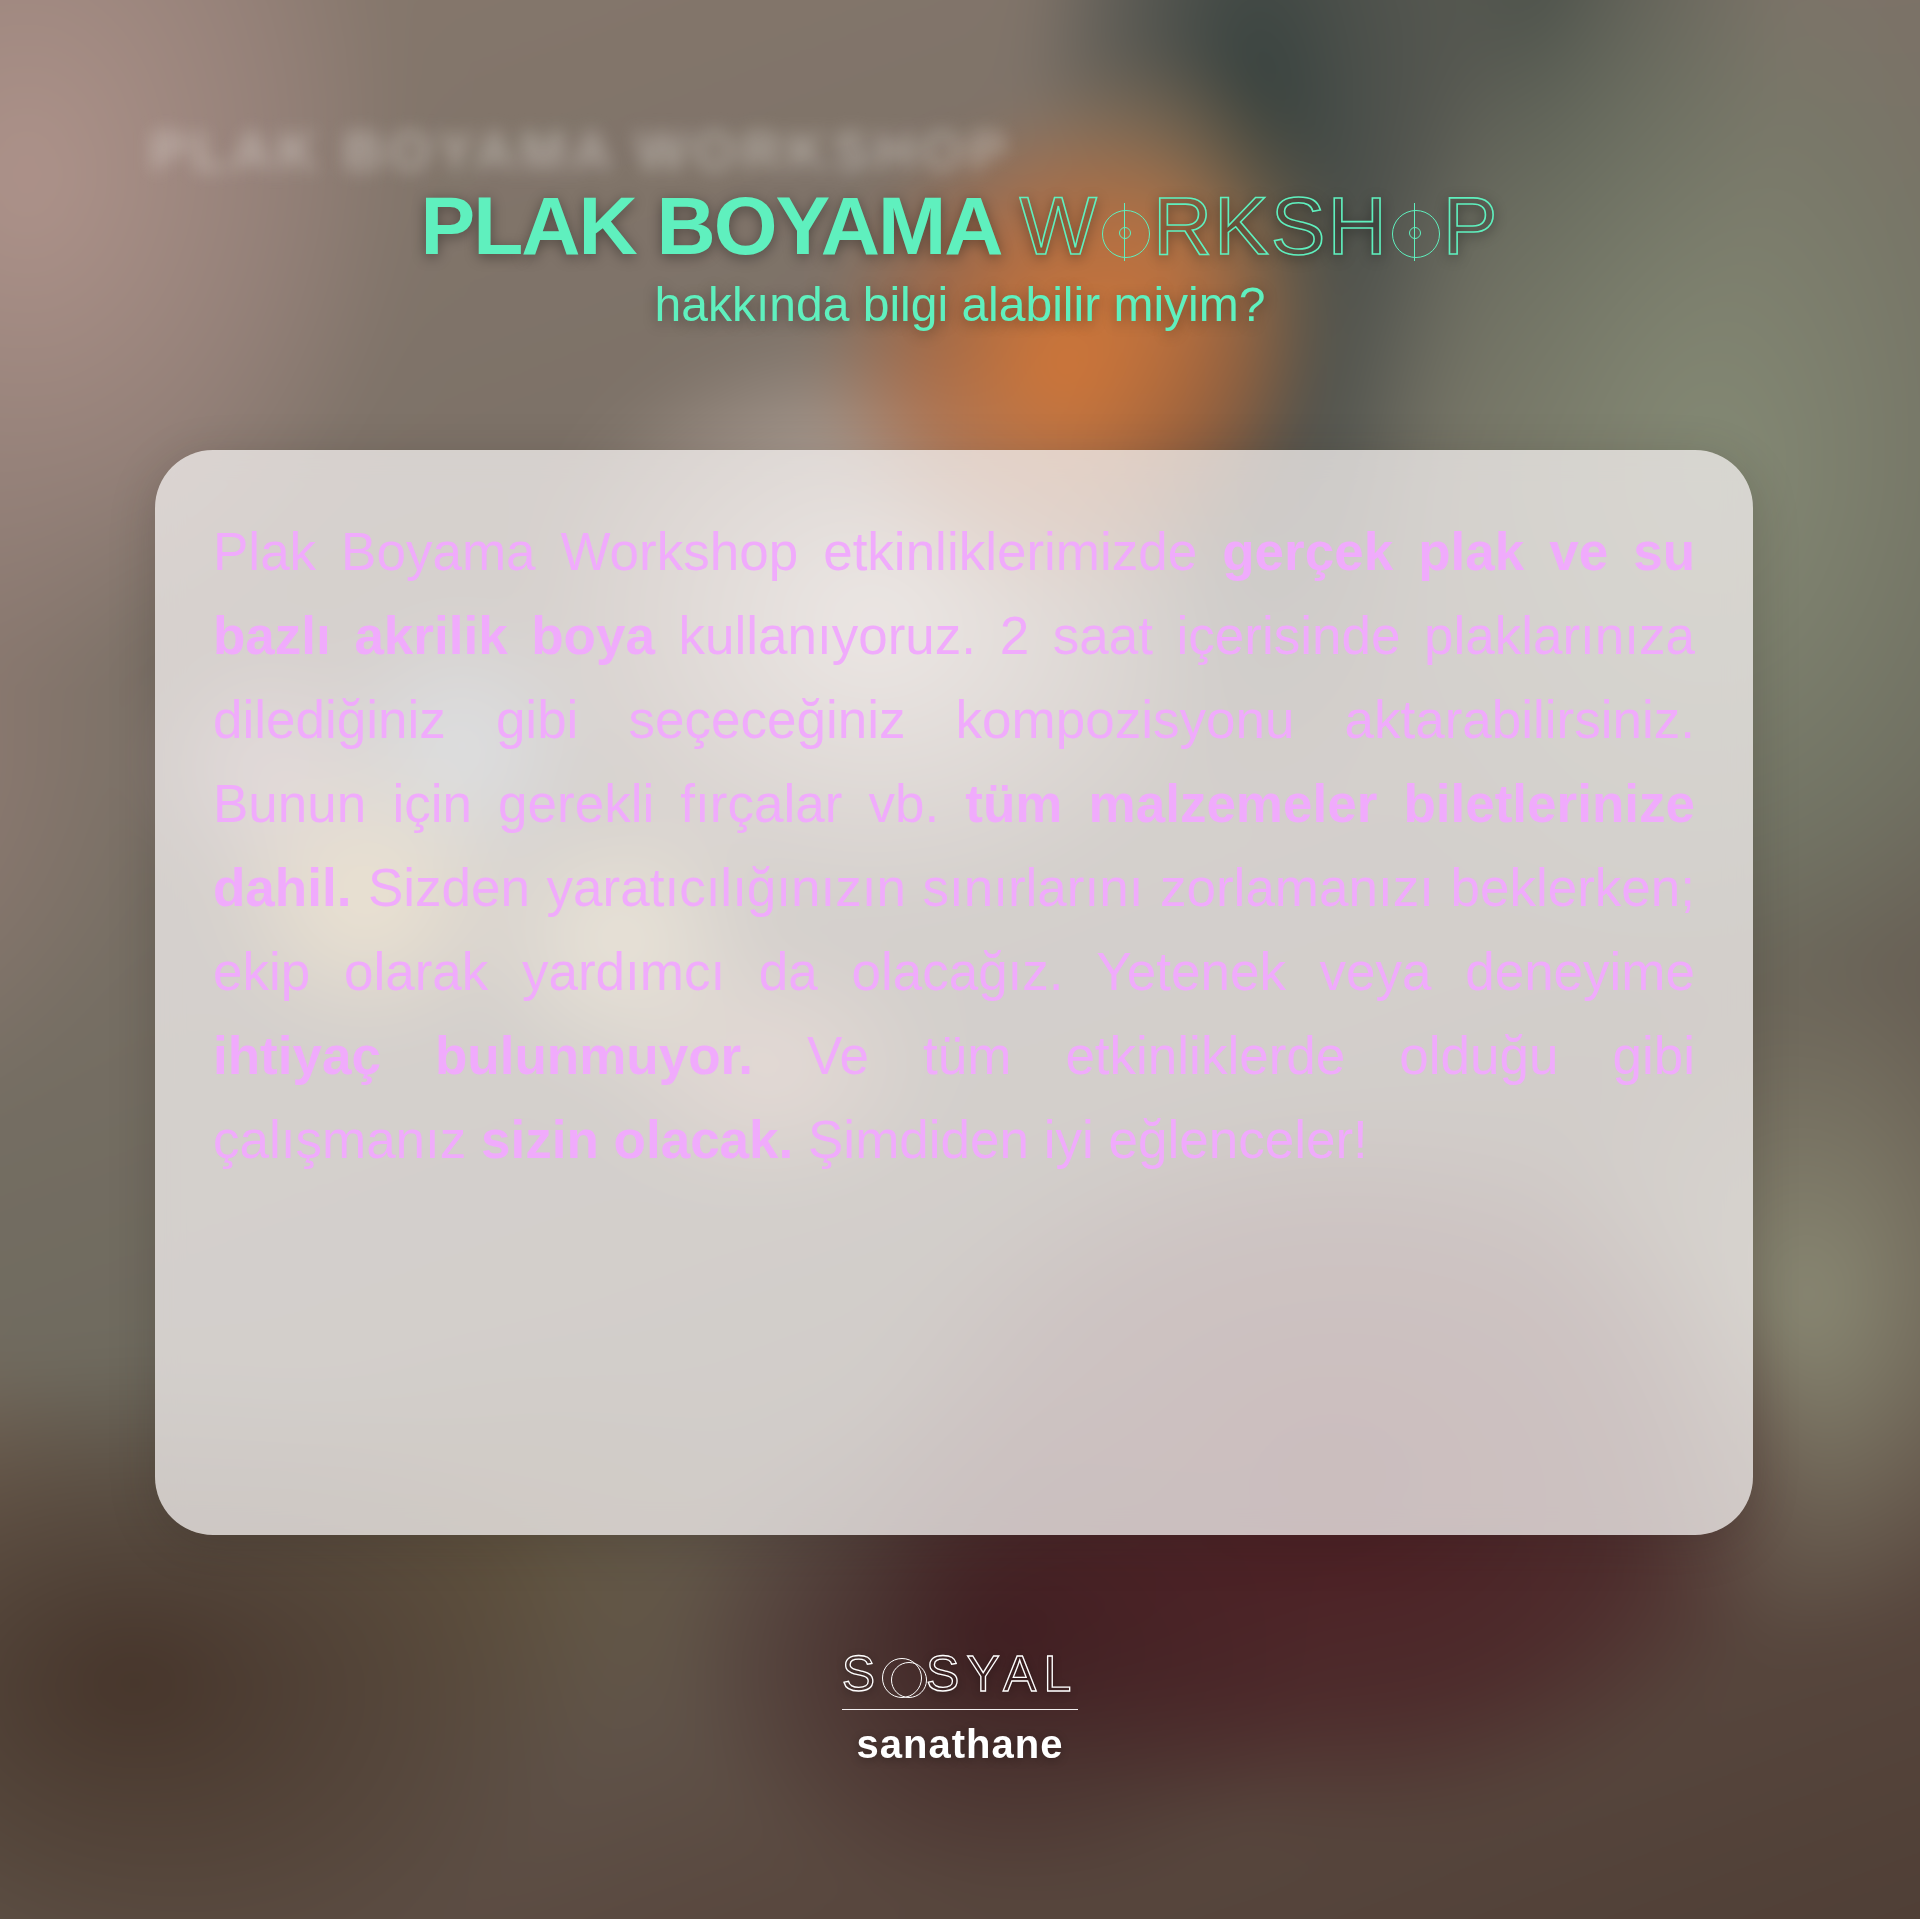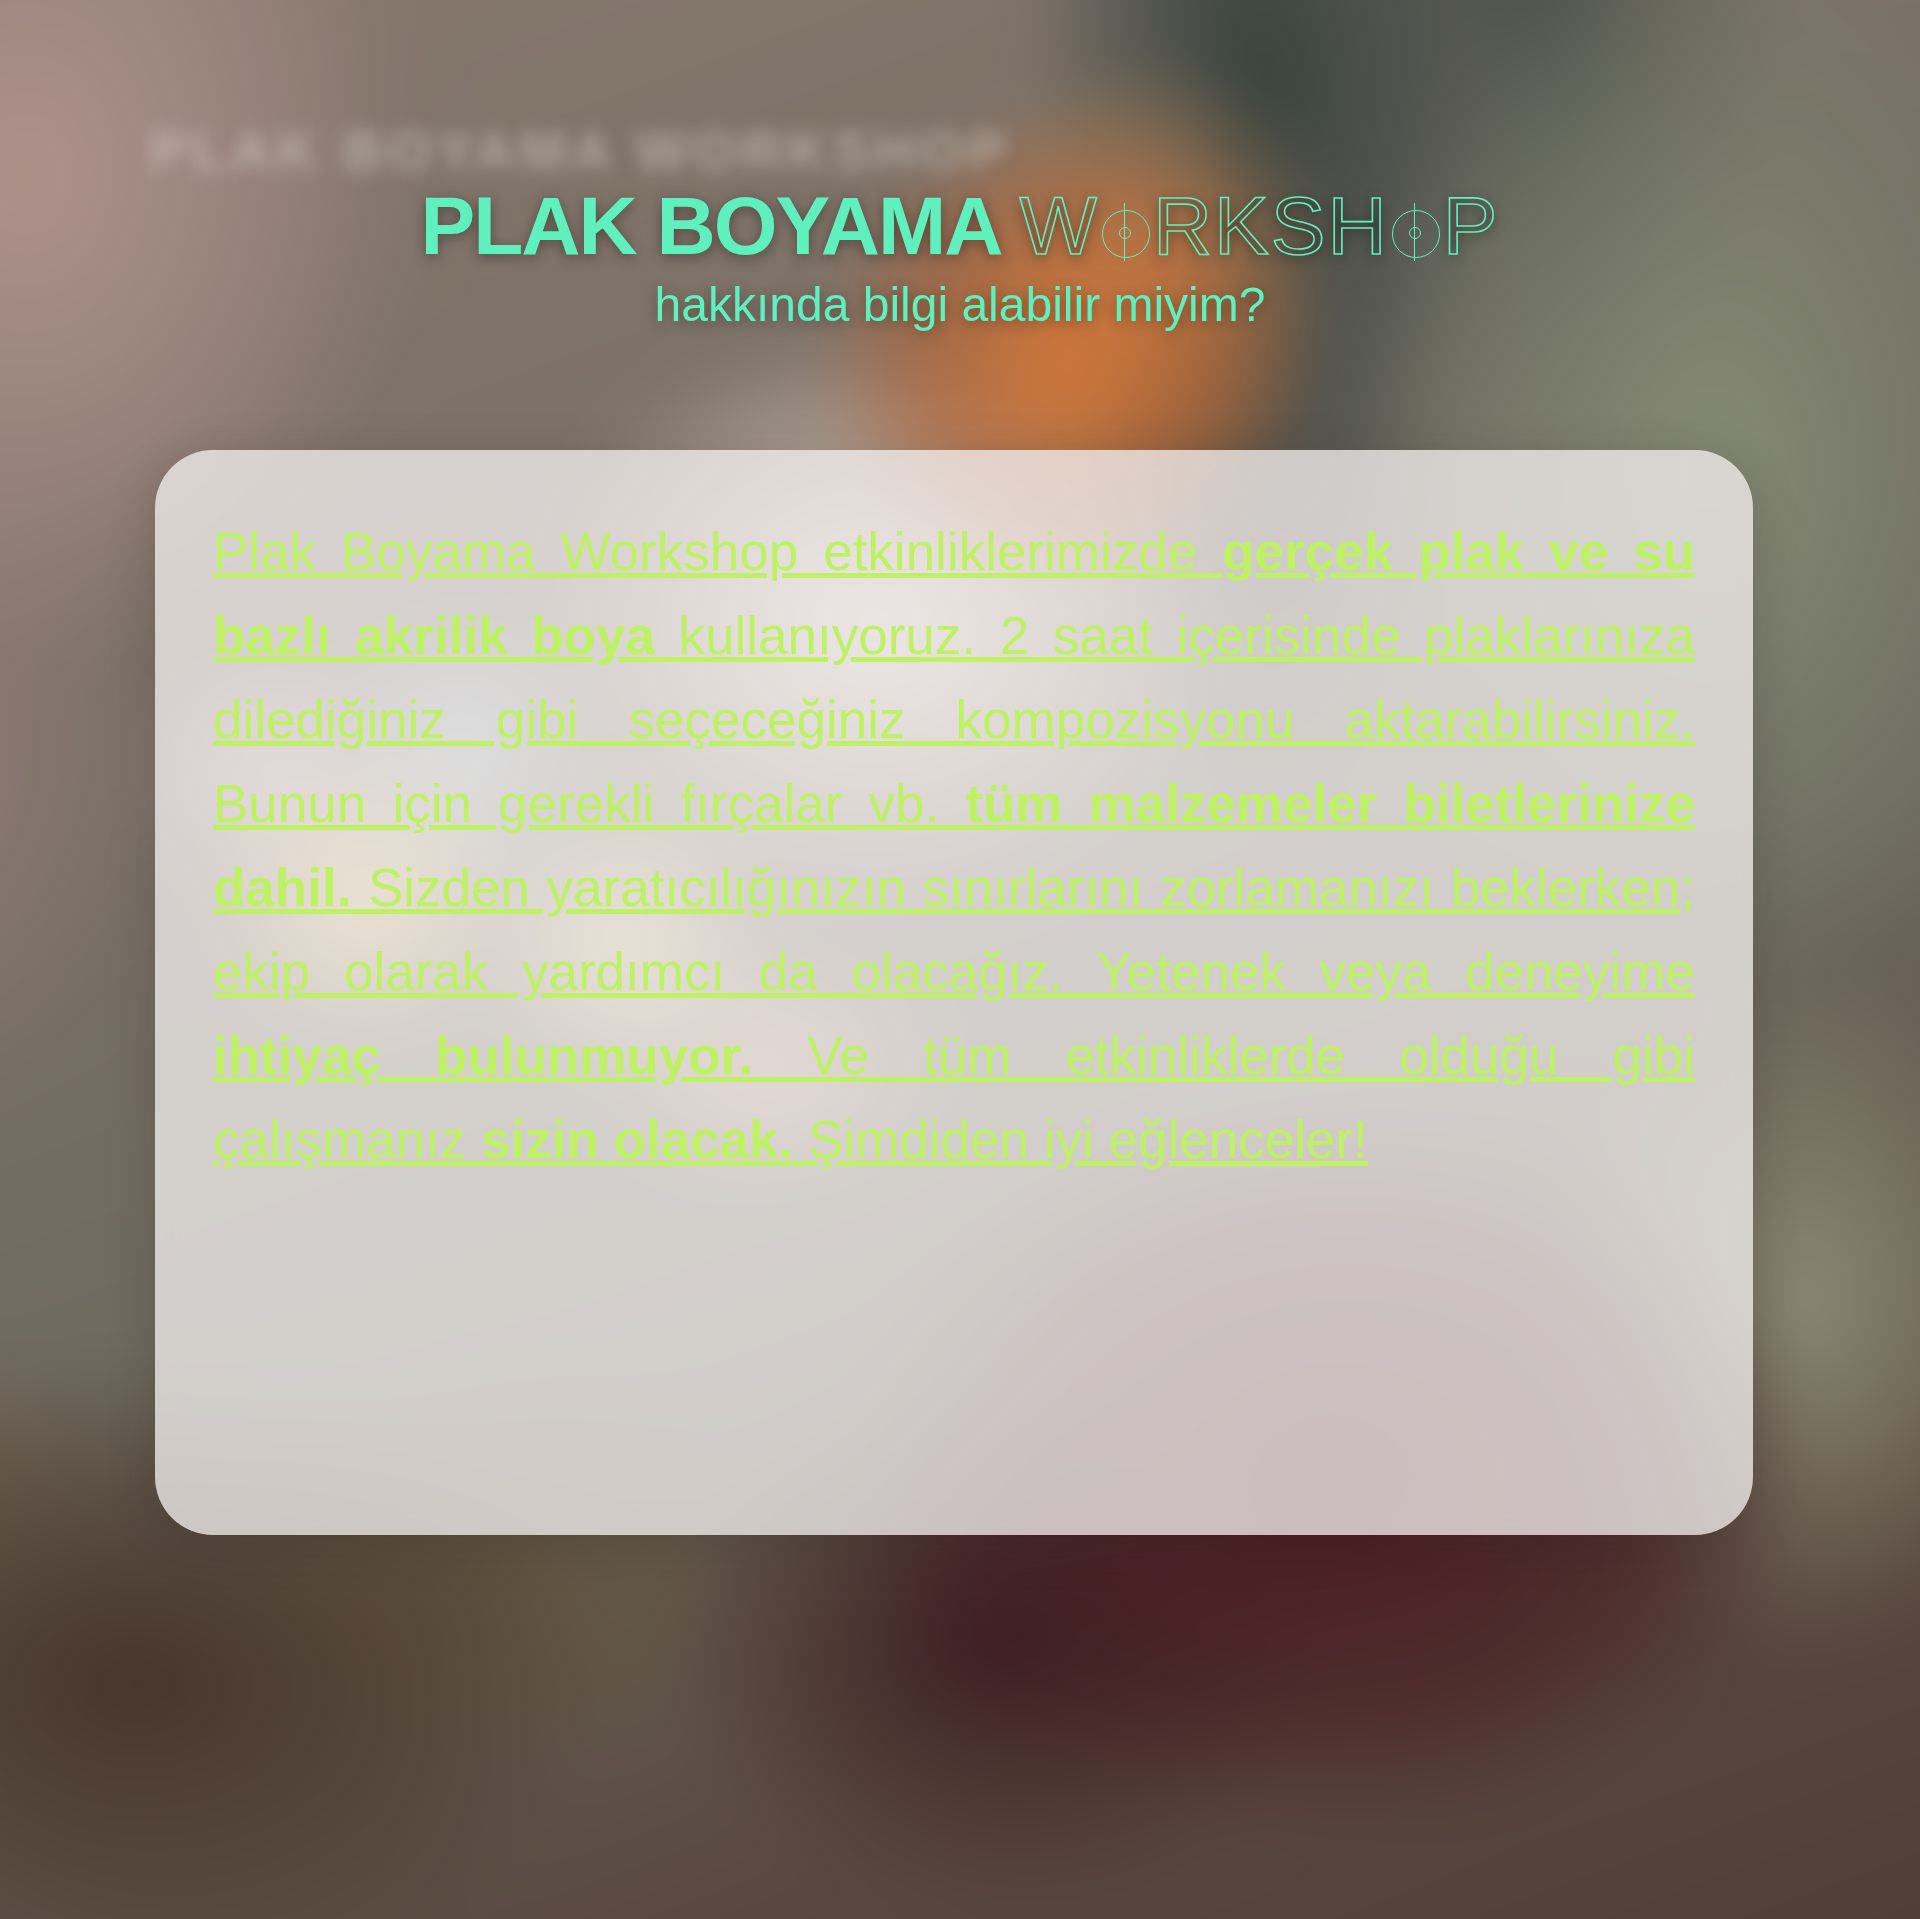--- a/index.html
+++ b/index.html
@@ -144,26 +144,25 @@
     backdrop-filter:blur(14px);
     -webkit-backdrop-filter:blur(14px);
     box-shadow:0 10px 46px rgba(40,30,28,.22);
     padding:60px 58px 46px 58px;
     overflow:hidden;
   }
   .body-text{
     font-family:"Liberation Sans", sans-serif;
     font-size:53px;
     line-height:84px;
-    color:#bef264;
+    color:#f0abfc;
     text-align:justify;
     text-justify:inter-word;
     font-weight:400;
     hyphens:none;
-    text-decoration:underline;
   }
   .body-text b{ font-weight:bold; }
 
   
   .logo{
     position:absolute;
     left:0; right:0;
     bottom:152px;
     text-align:center;
     color:#ffffff;
@@ -220,14 +219,18 @@
     <div class="title-row">
       <span class="t-solid">PLAK BOYAMA</span><span class="t-outline"><span>W</span><span class="rec-o"><span class="dot"></span></span><span>RKSH</span><span class="rec-o"><span class="dot"></span></span><span>P</span></span>
     </div>
     <div class="subtitle">hakkında bilgi alabilir miyim?</div>
   </div>
 
   <div class="card">
     <div class="body-text" id="body-text"><span>Plak Boyama Workshop etkinliklerimizde </span><b>gerçek plak ve su bazlı akrilik boya</b><span> kullanıyoruz. 2 saat içerisinde plaklarınıza dilediğiniz gibi seçeceğiniz kompozisyonu aktarabilirsiniz. Bunun için gerekli fırçalar vb. </span><b>tüm malzemeler biletlerinize dahil.</b><span> Sizden yaratıcılığınızın sınırlarını zorlamanızı beklerken; ekip olarak yardımcı da olacağız. Yetenek veya deneyime </span><b>ihtiyaç bulunmuyor.</b><span> Ve tüm etkinliklerde olduğu gibi çalışmanız </span><b>sizin olacak.</b><span> Şimdiden iyi eğlenceler!</span></div>
   </div>
 
+  <div class="logo">
+    <div class="logo-top"><span>S</span><span class="logo-o"></span><span>SYAL</span></div>
+    <div class="logo-bottom">sanathane</div>
+  </div>
 
 </div>
 
 </body></html>

